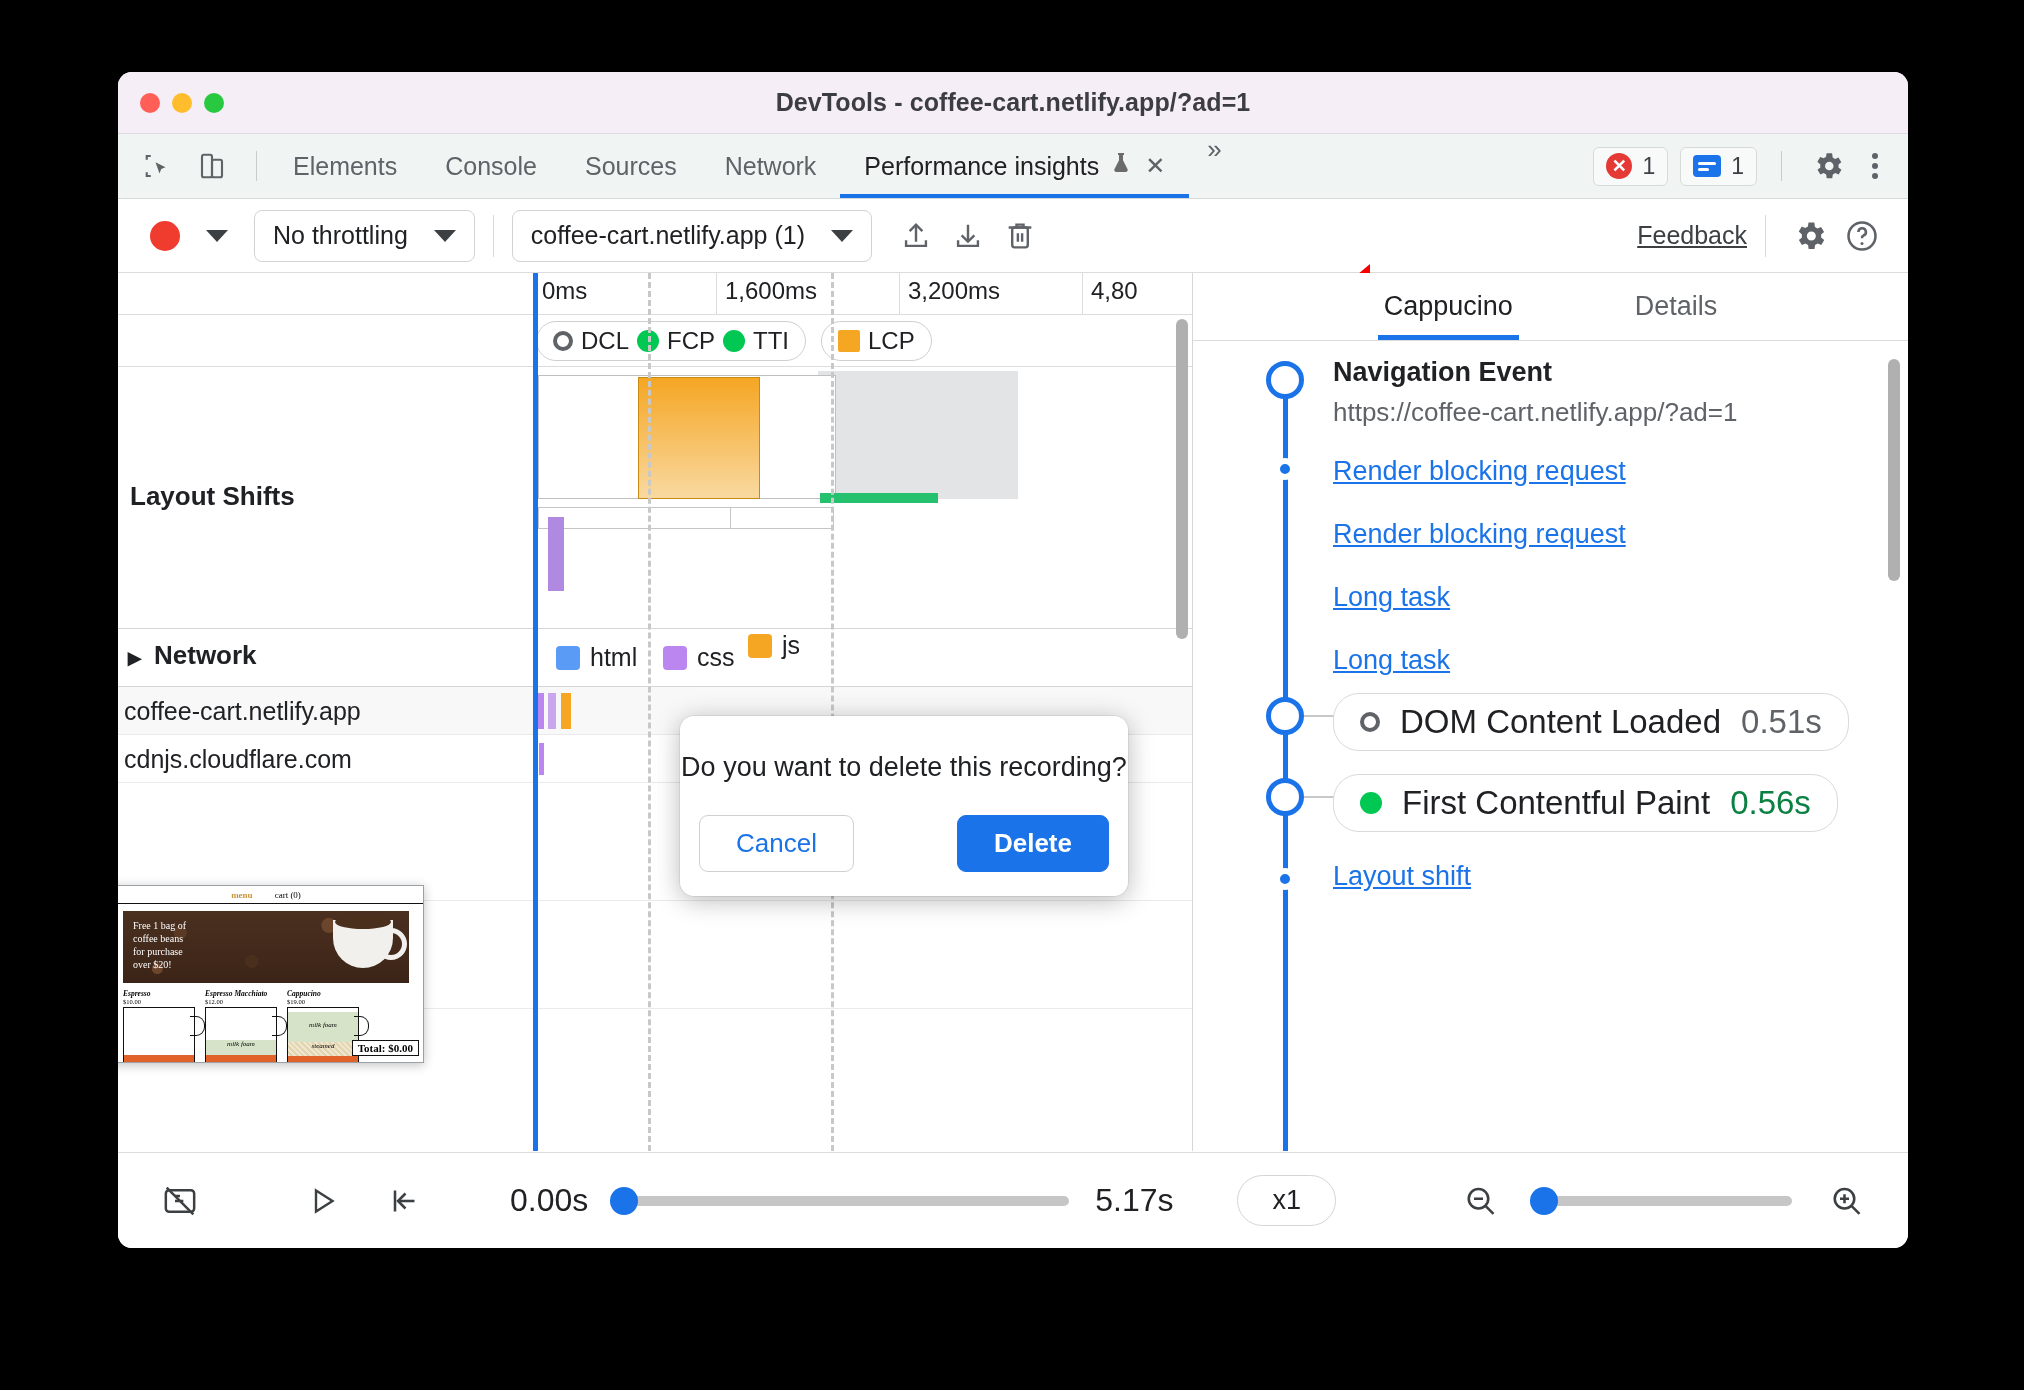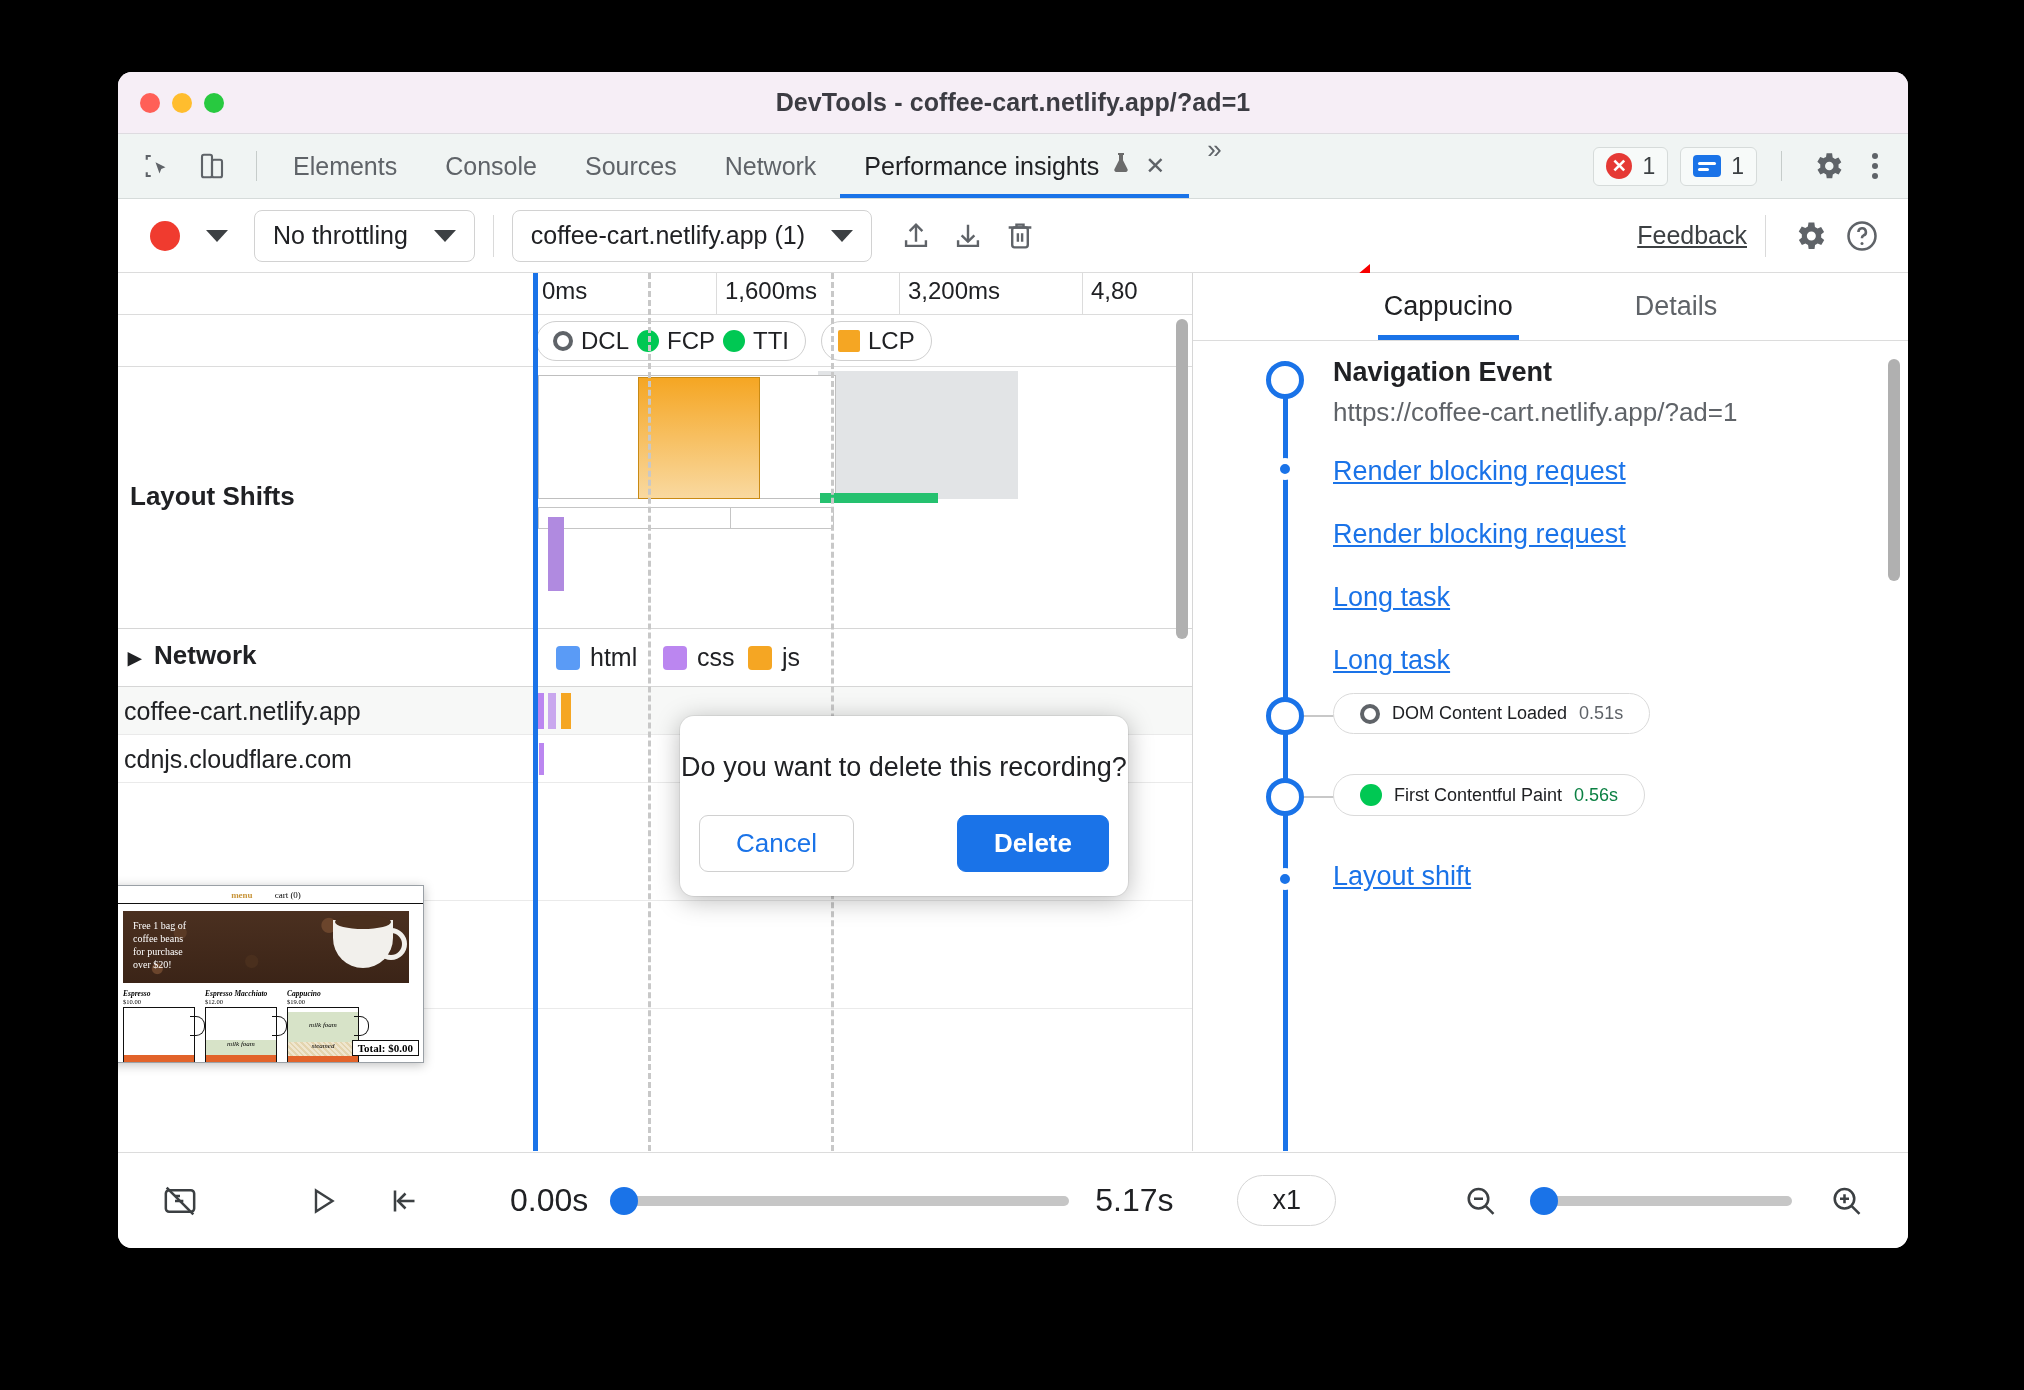--- a/index.html
+++ b/index.html
@@ -168,23 +168,23 @@
   .rtab.active::after { content:""; position:absolute; left:0; right:0; bottom:0; height:5px; background:#1a73e8;}
 
   #timeline-rail { position: absolute; left: 90px; top: 98px; bottom: 0; width: 5px; background: #1a73e8;}
   .node-ring { position: absolute; left: 73px; width: 38px; height: 38px; border-radius: 50%;
                border: 5px solid #1a73e8; background: #fff; }
   .node-dot { position: absolute; left: 81px; width: 22px; height: 22px; border-radius: 50%;
               background: #1a73e8; border: 6px solid #fff; }
   .ins-title { position: absolute; left: 140px; font-size: 27px; font-weight: bold; color: #202124; }
   .ins-sub   { position: absolute; left: 140px; font-size: 26px; color: #5f6368; }
   .ins-link  { position: absolute; left: 140px; font-size: 27px; color: #1a73e8; text-decoration: underline; }
-  .ins-chip  { position: absolute; left: 140px; display: flex; align-items: center; gap: 12px;
+  .ins-chip  { position: absolute; left: 140px; display: flex; align-items: center; gap: 20px;
                border: 1px solid #dadada; border-radius: 26px; padding: 9px 26px;
-               font-size: 18px; color: #202124; background: #fff; }
+               font-size: 33px; color: #202124; background: #fff; }
   .chip-connector { position: absolute; height: 2px; background: #c8c8c8; left: 111px; width: 30px;}
   .t-green { color: #0b8043; }
   .t-grey  { color: #5f6368; }
 
   
   .vscroll { position: absolute; right: 8px; width: 12px; border-radius: 6px; background: #b0b0b0; }
 
   
   #dialog {
     position: absolute; left: 562px; top: 443px; width: 448px; height: 180px;
@@ -437,21 +437,21 @@
         <span class="row-label" style="left:10px;top:13px;font-weight:bold;font-size:26px;">▸</span>
         <span class="track-label" style="left:36px;top:11px">Network</span>
         <div class="legend-item" style="left:438px;top:14px">
           <span class="legend-sw" style="background:#5a9bf6"></span>
           <span>html</span>
         </div>
         <div class="legend-item" style="left:545px;top:14px">
           <span class="legend-sw" style="background:#bb86f0"></span>
           <span>css</span>
         </div>
-        <div class="legend-item" style="left:630px;top:14px">
+        <div class="legend-item" style="left:630px;top:2px">
           <span class="legend-sw" style="background:#f5a623"></span>
           <span>js</span>
         </div>
       </div>
 
       <div style="position:absolute;left:0;top:462px;right:0;height:48px;border-bottom:1px solid #eaeaea;">
         <span class="row-label" style="left:6px;top:10px">cdnjs.cloudflare.com</span>
         <div style="position:absolute;left:421px;top:8px;width:5px;height:32px;background:#bb86f0;"></div>
       </div>
       <div style="position:absolute;left:0;top:414px;right:0;height:48px;background:#f7f8f7;border-bottom:1px solid #eaeaea;">

